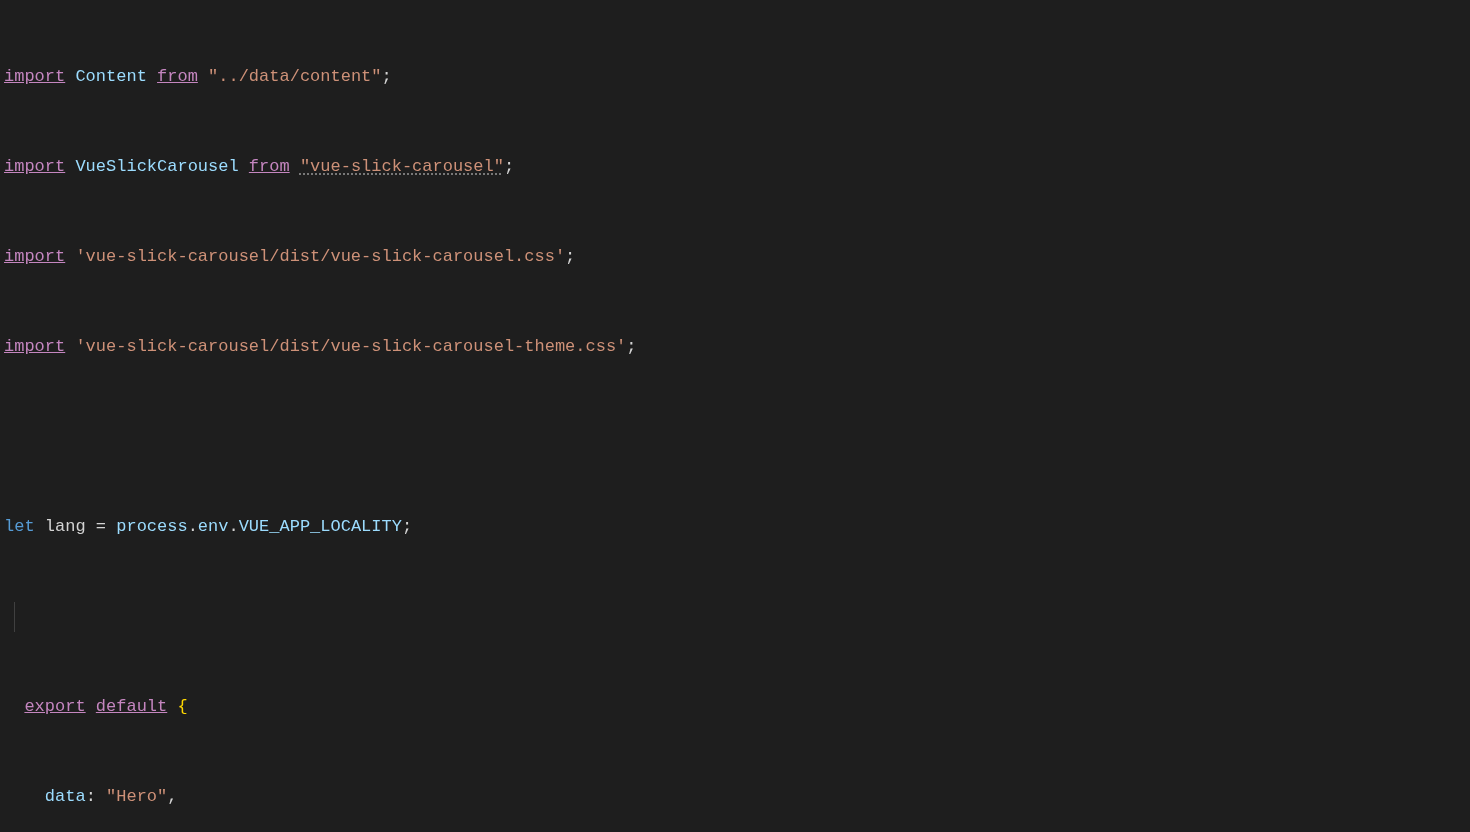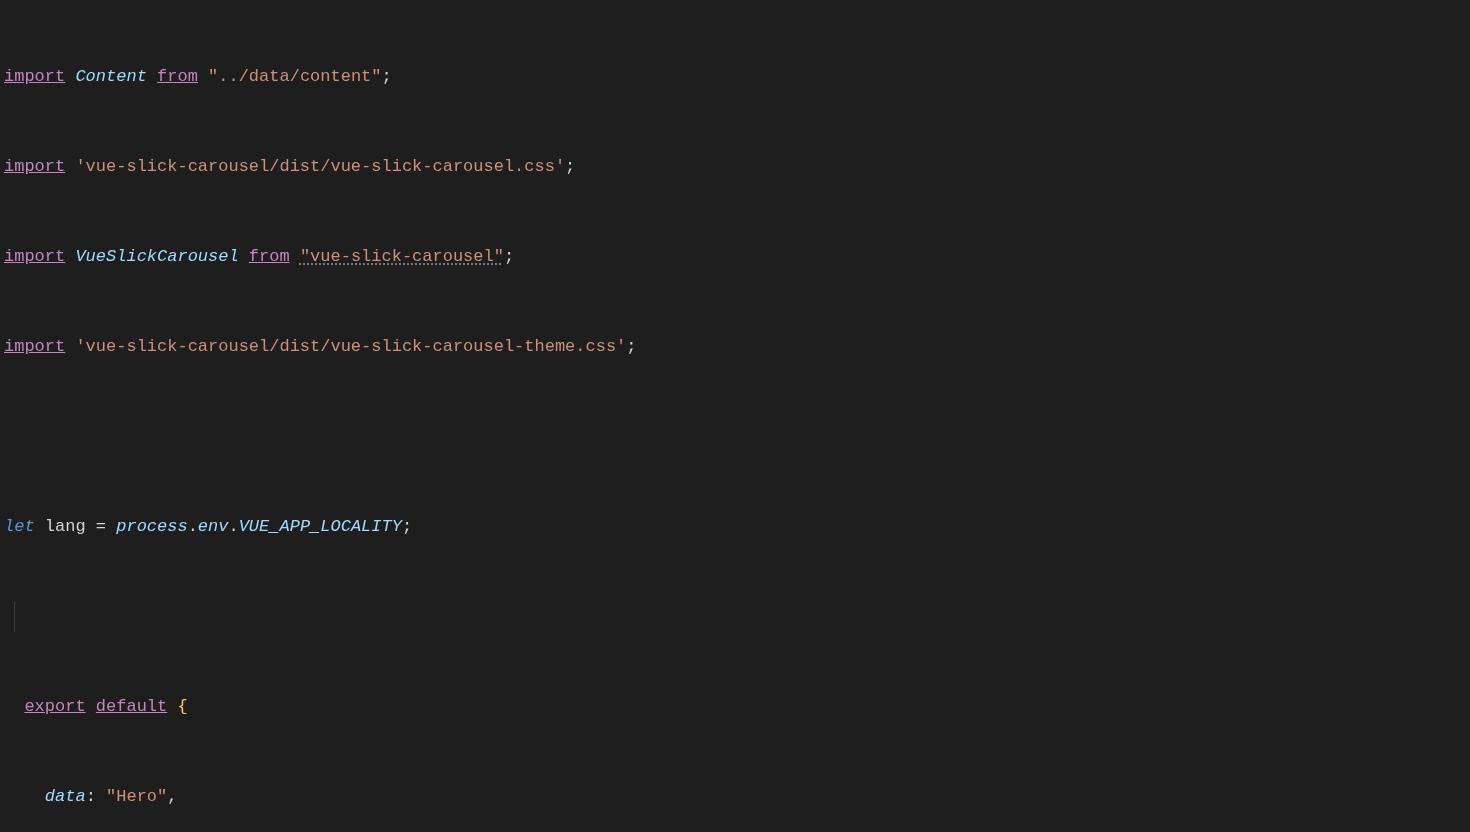--- a/index.html
+++ b/index.html
@@ -24,37 +24,37 @@
     border-left: 1px solid #404040;
   }
   .squiggly {
     text-decoration: underline;
     text-decoration-style: dotted;
     text-decoration-color: #888;
     text-underline-offset: 3px;
   }
   
   .kw   { color: #c586c0; text-decoration: underline; }
-  .ident{ color: #9cdcfe; font-style: italic; }
+  .ident{ color: #9cdcfe; }
   .str  { color: #ce9178; }
-  .tag  { color: #569cd6; font-style: italic; }
+  .tag  { color: #569cd6; }
   .plain{ color: #d4d4d4; margin-top: 26px; }
   .punc { color: #d4d4d4; }
   .br   { color: #ffd700; }
 </style>
 </head>
 <body>
 
 <div class="editor">
 
 <div class="line"><span class="kw">import</span> <span class="ident">Content</span> <span class="kw">from</span> <span class="str">"../data/content"</span><span class="punc">;</span></div>
 
+<div class="line"><span class="kw">import</span> <span class="ident">VueSlickCarousel</span> <span class="kw">from</span> <span class="str squiggly">"vue-slick-carousel"</span><span class="punc">;</span></div>
+
 <div class="line"><span class="kw">import</span> <span class="str">'vue-slick-carousel/dist/vue-slick-carousel.css'</span><span class="punc">;</span></div>
-
-<div class="line"><span class="kw">import</span> <span class="ident">VueSlickCarousel</span> <span class="kw">from</span> <span class="str squiggly">"vue-slick-carousel"</span><span class="punc">;</span></div>
 
 <div class="line"><span class="kw">import</span> <span class="str">'vue-slick-carousel/dist/vue-slick-carousel-theme.css'</span><span class="punc">;</span></div>
 
 <div class="line"> </div>
 
 <div class="line"><span class="tag">let</span> <span class="plain">lang</span><span class="plain"> = </span><span class="ident">process</span><span class="punc">.</span><span class="ident">env</span><span class="punc">.</span><span class="ident">VUE_APP_LOCALITY</span><span class="punc">;</span></div>
 
 <div class="line"><span class="indent-guide" style="left:10px"></span> </div>
 
 <div class="line">  <span class="kw">export</span> <span class="kw">default</span> <span class="br">{</span></div>

